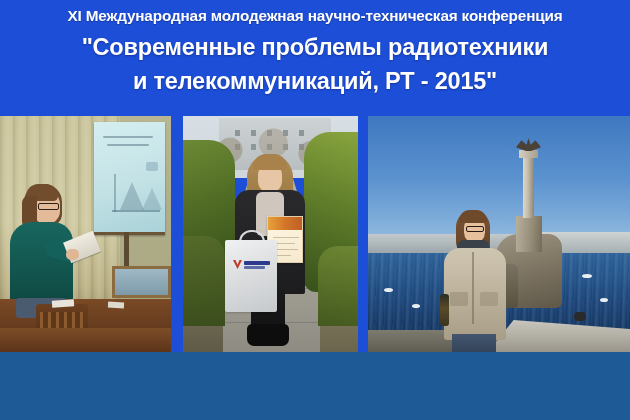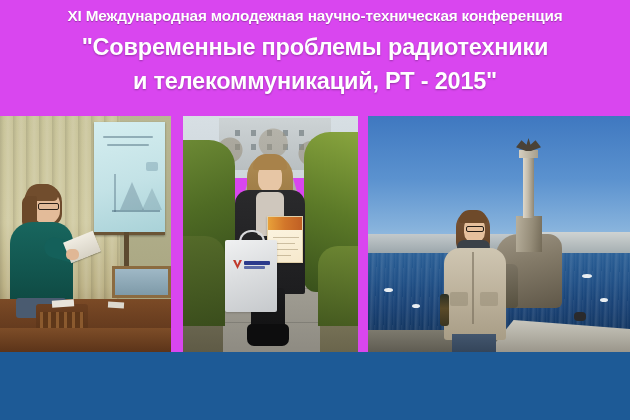--- a/index.html
+++ b/index.html
@@ -10,21 +10,21 @@
     width: 630px;
     height: 420px;
     overflow: hidden;
     background: #1d5a96;
     font-family: "Liberation Sans", sans-serif;
   }
   .banner {
     position: relative;
     width: 630px;
     height: 420px;
-    background: #d946ef;
+    background: #1d4ed8;
     overflow: hidden;
   }
 
   
   .header {
     position: absolute;
     left: 0;
     top: 0;
     width: 630px;
     height: 116px;

